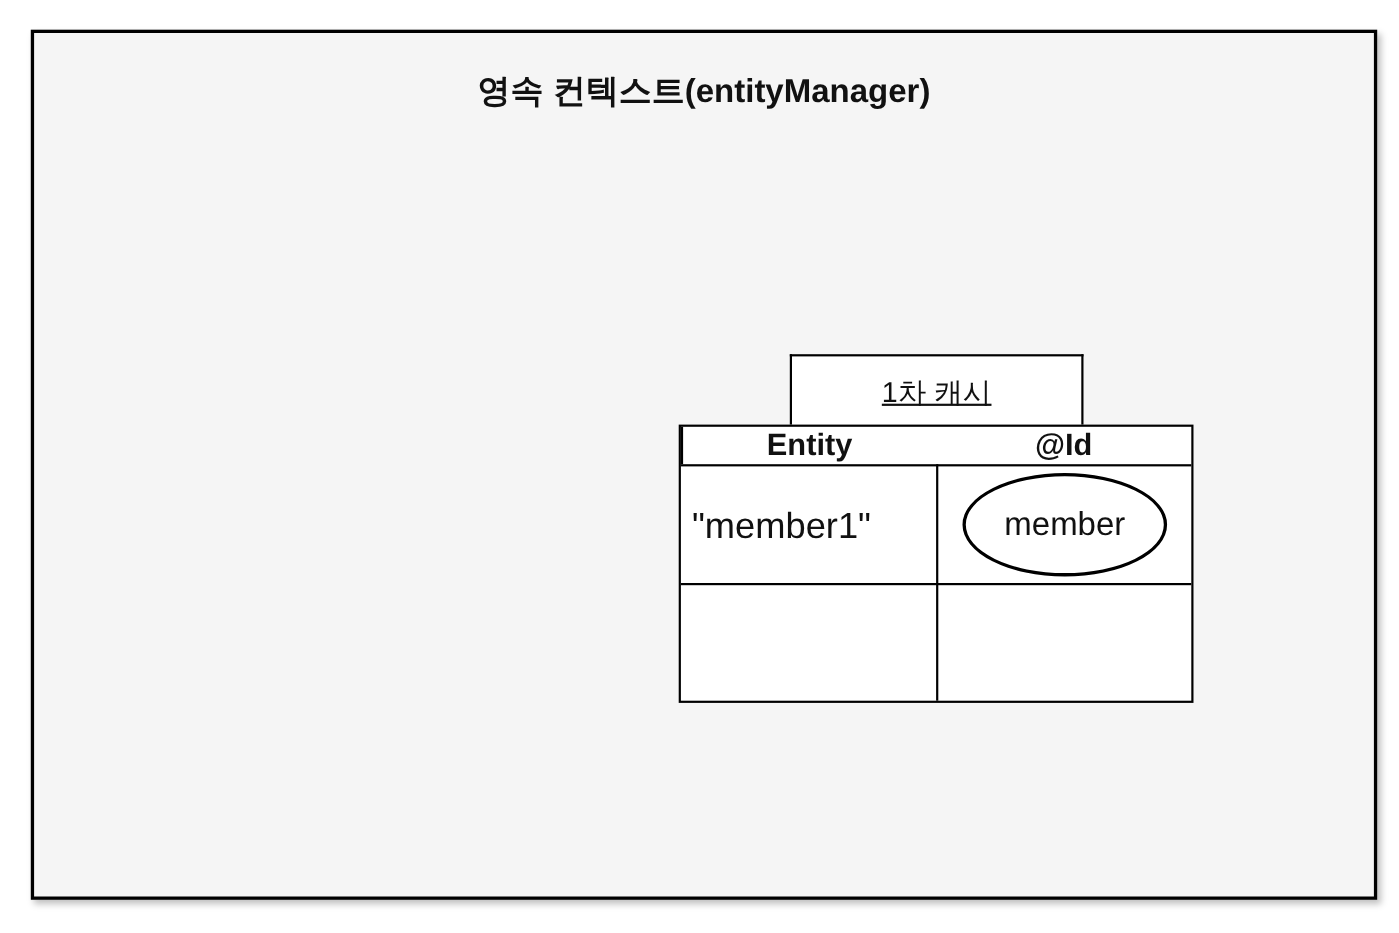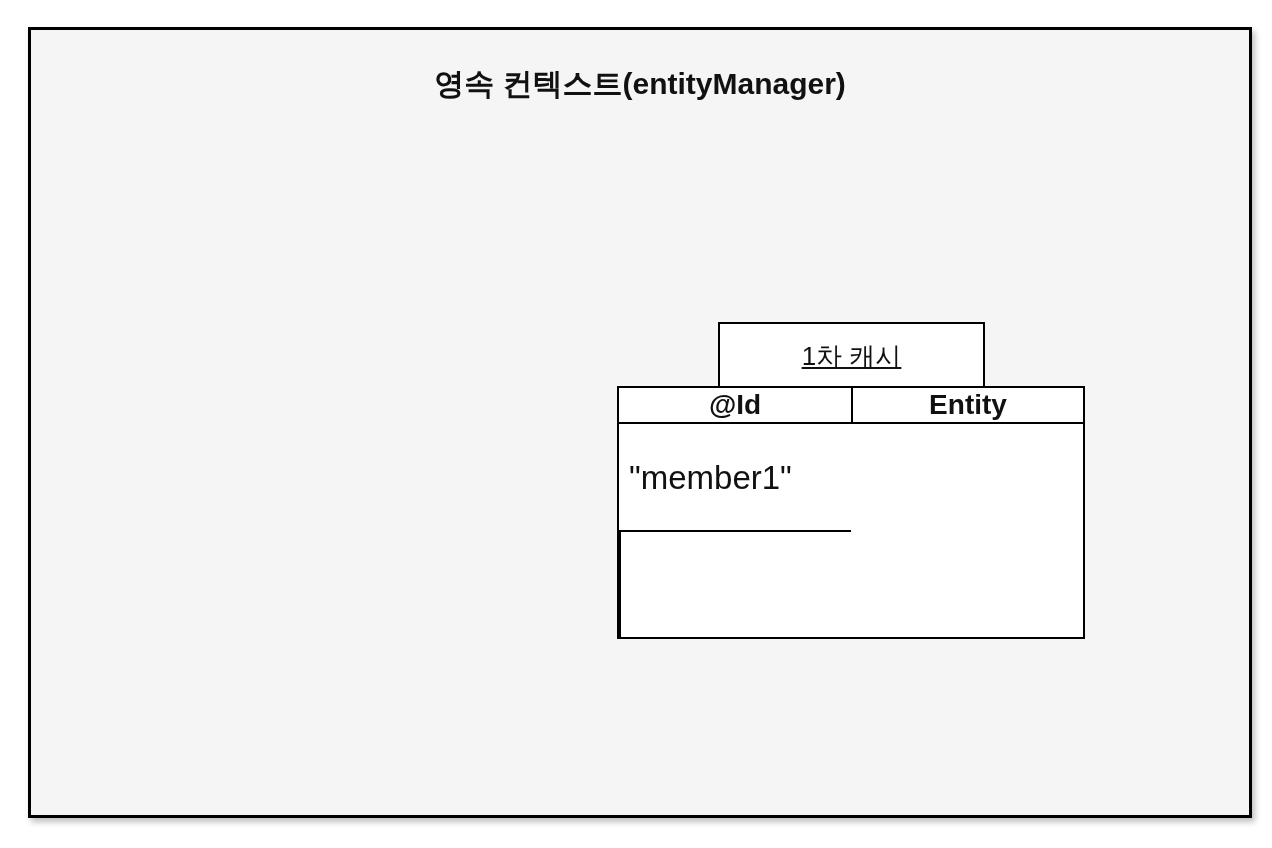--- a/index.html
+++ b/index.html
@@ -110,26 +110,31 @@
   <div class="context-box">
 
     <div class="context-title">영속 컨텍스트(entityManager)</div>
 
     <div class="cache-label-box">
       <span>1차 캐시</span>
     </div>
 
     <div class="cache-table">
 
+      <div class="cell header col2">Entity</div>
+
       <div class="cell header">@Id</div>
-
-      <div class="cell header col2">Entity</div>
 
       <div class="cell rowline id-value">"member1"</div>
 
+      <div class="cell rowline col2">
+        <div class="entity-ellipse">
+          <span>member</span>
+        </div>
+      </div>
 
       <div class="cell rowline id-value"></div>
 
       <div class="cell rowline col2"></div>
 
     </div>
 
   </div>
 
 </div>

